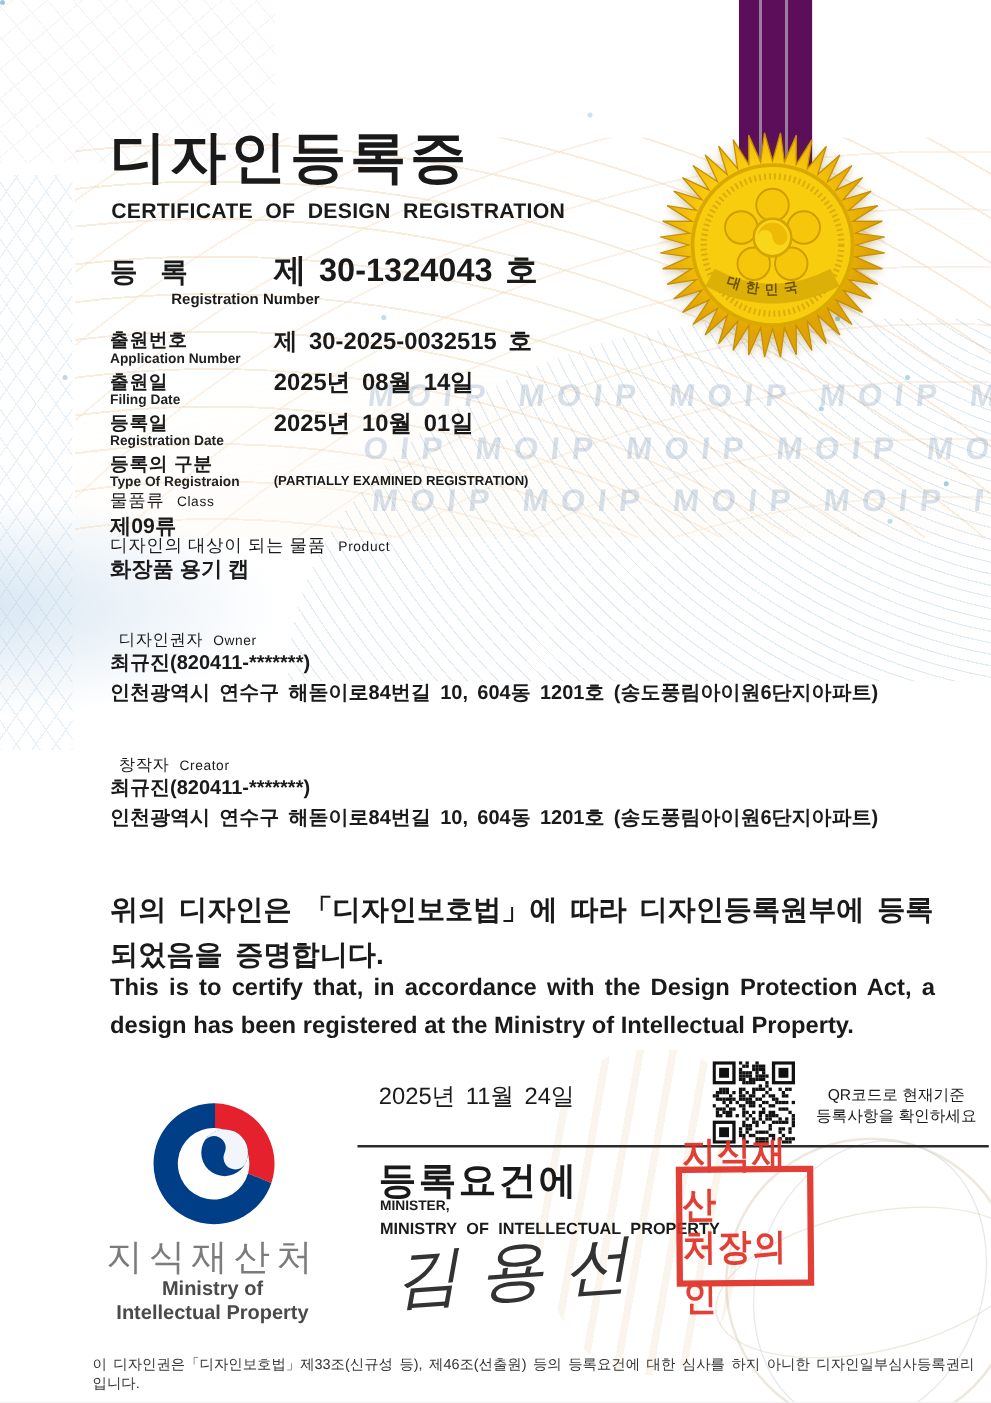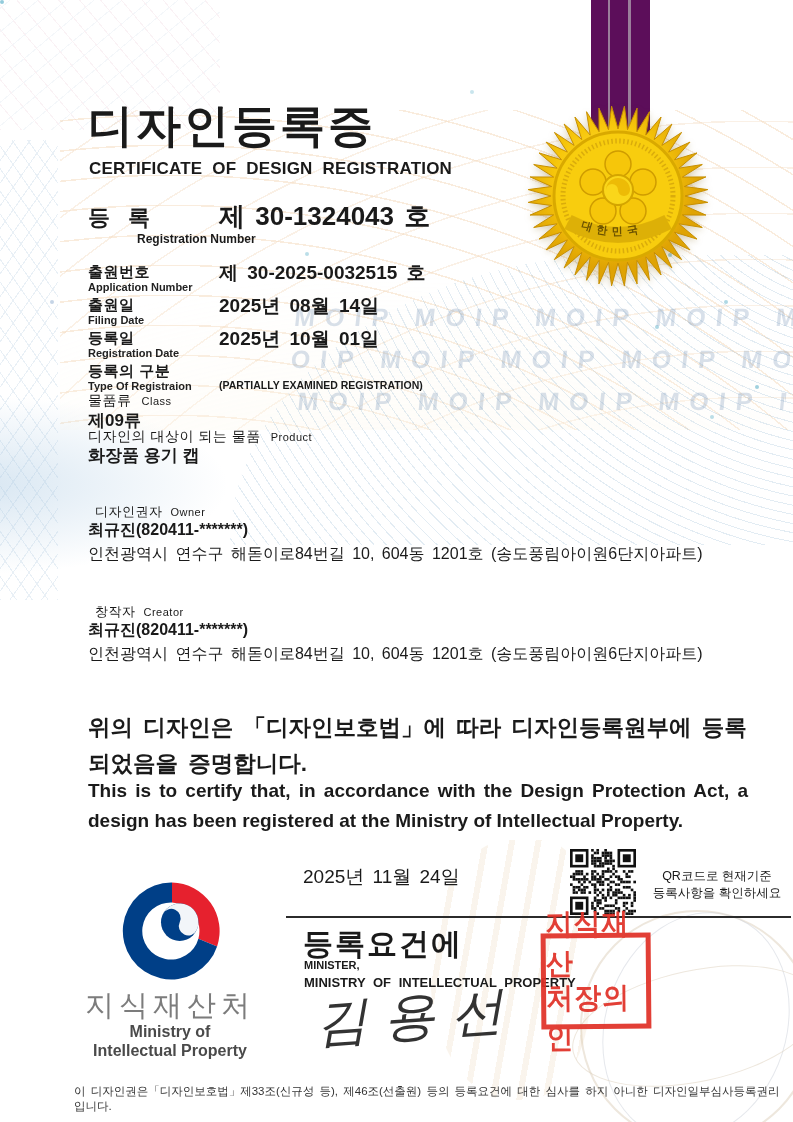--- a/index.html
+++ b/index.html
@@ -51,21 +51,21 @@
   .f-label{font-size:15px;font-weight:bold;letter-spacing:.5px;}
   .f-label-en{font-size:11px;font-weight:bold;color:#222;}
   .f-value{font-size:19px;font-weight:bold;word-spacing:4px;}
   .f-value-sub{font-size:10.5px;font-weight:bold;}
   .small-label{font-size:14px;letter-spacing:.5px;}
   .small-label .en{font-size:11px;margin-left:10px;}
   .class-value{font-size:17px;font-weight:bold;}
   .party-label{font-size:13px;letter-spacing:.5px;}
   .party-label .en{font-size:11px;margin-left:8px;}
   .party-name{font-size:16px;font-weight:bold;}
-  .party-addr{font-size:16px;font-weight:normal;word-spacing:3px;}
+  .party-addr{font-size:16px;font-weight:bold;word-spacing:3px;}
   .stmt-ko{left:88px;top:710px;width:668px;font-size:22.5px;font-weight:bold;line-height:36px;word-spacing:4px;}
   .stmt-en{left:88px;top:776px;width:660px;font-size:19px;font-weight:bold;line-height:30px;text-align:justify;}
   .issue-date{left:303px;top:864px;font-size:19px;word-spacing:3px;}
   .qr{left:570px;top:849px;width:66px;height:66px;background:#fff;}
   .qr-note{left:644px;top:868px;width:146px;font-size:12.5px;font-weight:normal;text-align:center;line-height:17px;}
   .rule{left:286px;top:916px;width:505px;height:2px;background:#2b2b2b;}
   .minister{left:303px;top:924px;font-size:30px;font-weight:bold;letter-spacing:2px;}
   .minister-en1{left:304px;top:959px;font-size:11px;font-weight:bold;}
   .minister-en2{left:304px;top:975px;font-size:13px;font-weight:bold;word-spacing:4px;}
   .signature{left:315px;top:982px;font-size:52px;font-family:"DejaVu Serif",serif;font-style:italic;

